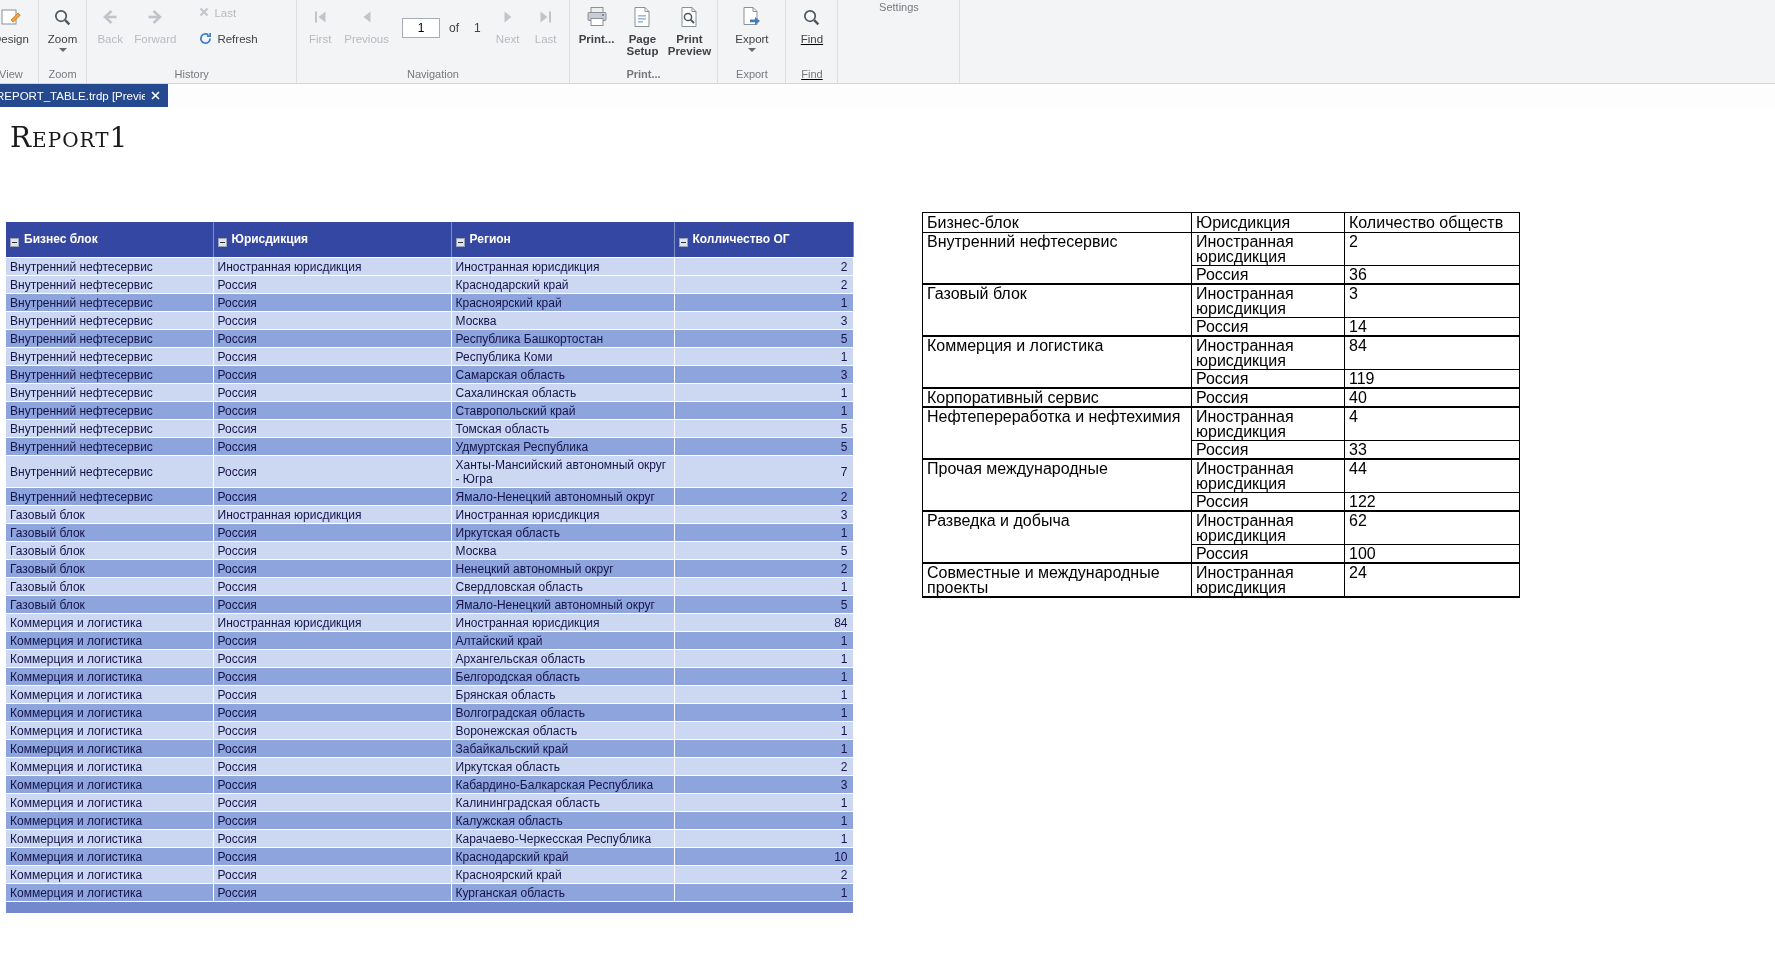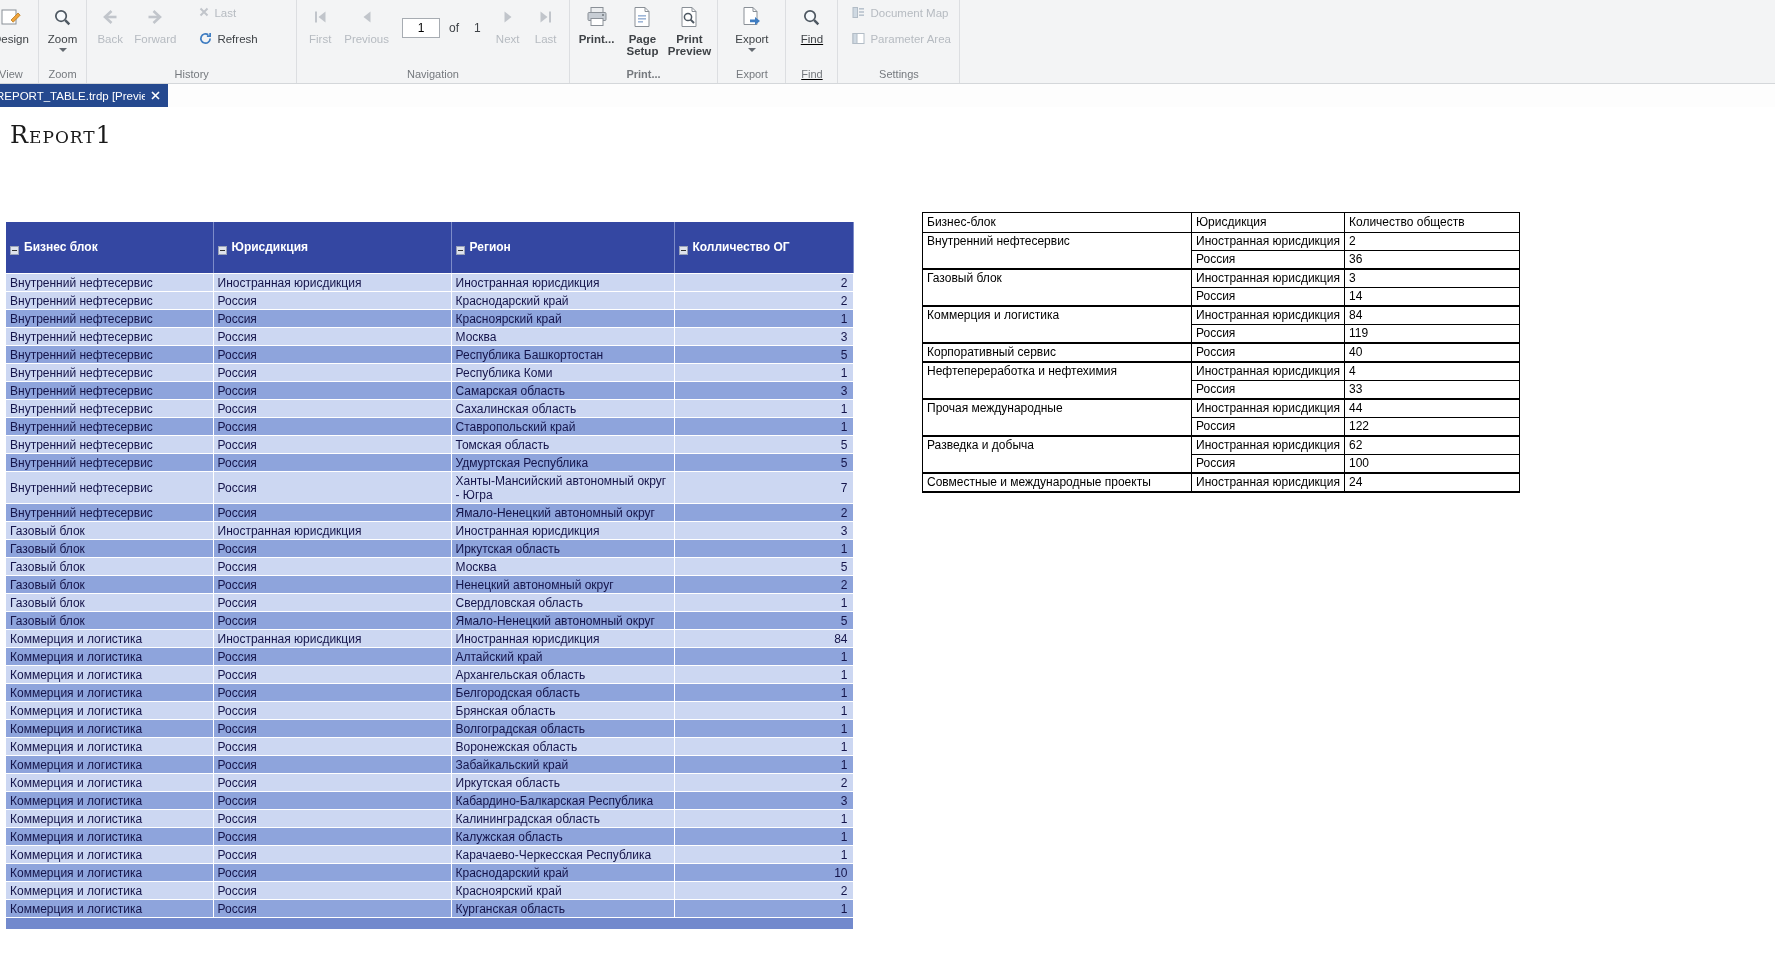--- a/index.html
+++ b/index.html
@@ -28,43 +28,43 @@
 
   
   .tabbar { height:23px; background:#fdfdfd; display:flex; overflow:hidden; }
   .tab { margin-left:-12px; width:180px; background:var(--tab-blue,#25498f); color:#fff;
          display:flex; align-items:center; padding:0 8px; font-size:11.5px; }
   .tab-title { flex:1; white-space:nowrap; overflow:hidden; }
 
   
   .content { position:relative; width:1775px; height:869px; background:#fff; overflow:hidden; }
   .report-title { position:absolute; left:10px; top:14px; font-family:"DejaVu Serif", serif;
-                  font-variant:small-caps; font-weight:500; font-size:24px; color:#1a1a1a;
+                  font-variant:small-caps; font-weight:500; font-size:28px; color:#1a1a1a;
                   letter-spacing:1px; }
 
   
   .ltable { position:absolute; left:6px; top:115px; border-collapse:collapse; table-layout:fixed;
             width:847px; }
   .ltable th { background:var(--header-blue,#3447a2); color:#fff; font-weight:bold; font-size:12px;
-               text-align:left; padding:18px 4px; line-height:14px; border-right:1px solid #7d8cc9;
+               text-align:left; padding:10px 4px; line-height:14px; border-right:1px solid #7d8cc9;
                border-bottom:1px solid #fff; white-space:nowrap; overflow:hidden; }
   .ltable td { font-size:12px; color:#14144a; padding:2px 4px 1px; line-height:14px;
                vertical-align:middle; border-right:1px solid #fff; border-bottom:1px solid #fff;
                overflow:hidden; }
   .ltable tr.r-light td { background:var(--row-light,#ccd7f2); }
   .ltable tr.r-dark  td { background:var(--row-dark,#8ea4dc); }
   .ltable td.num { text-align:right; padding-right:5px; }
   .ltable tr.r-partial td { background:var(--row-partial,#7289cd); height:12px; padding:0; }
   .cbox { display:inline-flex; align-items:center; justify-content:center; width:9px; height:9px;
           background:#dfe3ec; border:1px solid #9aa2b8; margin-right:5px; }
   .cbox i { display:block; width:5px; height:1px; background:#333; }
 
   
   .rtable { position:absolute; left:922px; top:105px; border-collapse:collapse; table-layout:fixed;
-            width:597px; font-size:12px; color:#000; }
+            width:597px; font-size:16px; color:#000; }
   .rtable th { font-weight:normal; text-align:left; border:1px solid #000; padding:2px 4px;
                line-height:15px; height:20px; vertical-align:middle; white-space:nowrap; }
   .rtable td { border:1px solid #000; padding:1px 4px; line-height:15px; vertical-align:top; }
   .rtable tr.gend td { border-bottom-width:2px; }
   .rtable td.blockcell { border-bottom-width:2px; }
 </style>
 </head>
 <body>
 
 <div class="ribbon">
@@ -254,44 +254,20 @@
               <line x1="12.8" y1="12.8" x2="17.2" y2="17.2" stroke="#4d5761" stroke-width="2.6"></line>
             </svg>
         </span>
         <span class="blabel">Find</span>
       </div>
     </div>
     <div class="rlabel">Find</div>
   </div>
 
   <div class="rgroup" style="min-width:122px;">
-    <div class="ritems">
-      <div class="scol" style="margin-left:6px;">
-        <div class="smallbtn disabled">
-          <span>
-            <svg width="13" height="13" viewBox="0 0 13 13">
-                <rect x="1" y="1.5" width="4.5" height="10" fill="#cfd9e2" stroke="#b2bcc6"></rect>
-                <rect x="7" y="2" width="5" height="1.6" fill="#b9c3ce"></rect>
-                <rect x="7" y="5.2" width="5" height="1.6" fill="#b9c3ce"></rect>
-                <rect x="7" y="8.4" width="5" height="1.6" fill="#b9c3ce"></rect>
-              </svg>
-          </span>
-          <span>Document Map</span>
-        </div>
-        <div class="smallbtn disabled">
-          <span>
-            <svg width="13" height="13" viewBox="0 0 13 13">
-                <rect x="1" y="1.5" width="11" height="10" fill="#fff" stroke="#b2bcc6"></rect>
-                <rect x="1" y="1.5" width="4" height="10" fill="#cfd9e2" stroke="#b2bcc6"></rect>
-              </svg>
-          </span>
-          <span>Parameter Area</span>
-        </div>
-      </div>
-    </div>
     <div class="rlabel">Settings</div>
   </div>
 
 </div>
 
 <div class="tabbar">
   <div class="tab">
     <span class="tab-title">REPORT_TABLE.trdp [Preview]</span>
     <svg width="9" height="9" viewBox="0 0 9 9" style="margin-left:6px; flex:none;">
         <path d="M1 1 L8 8 M8 1 L1 8" stroke="#fff" stroke-width="1.6"></path>

